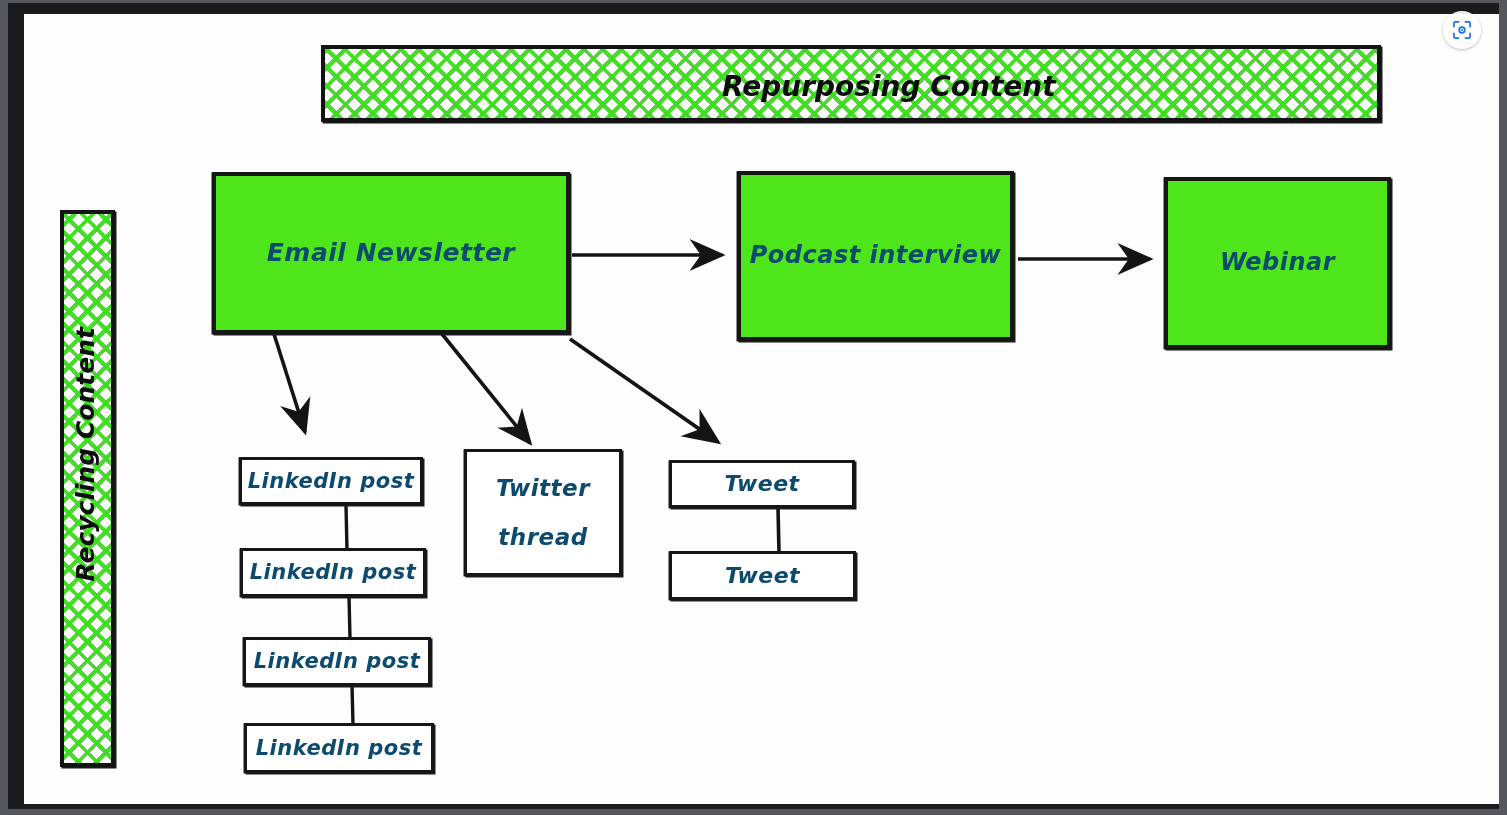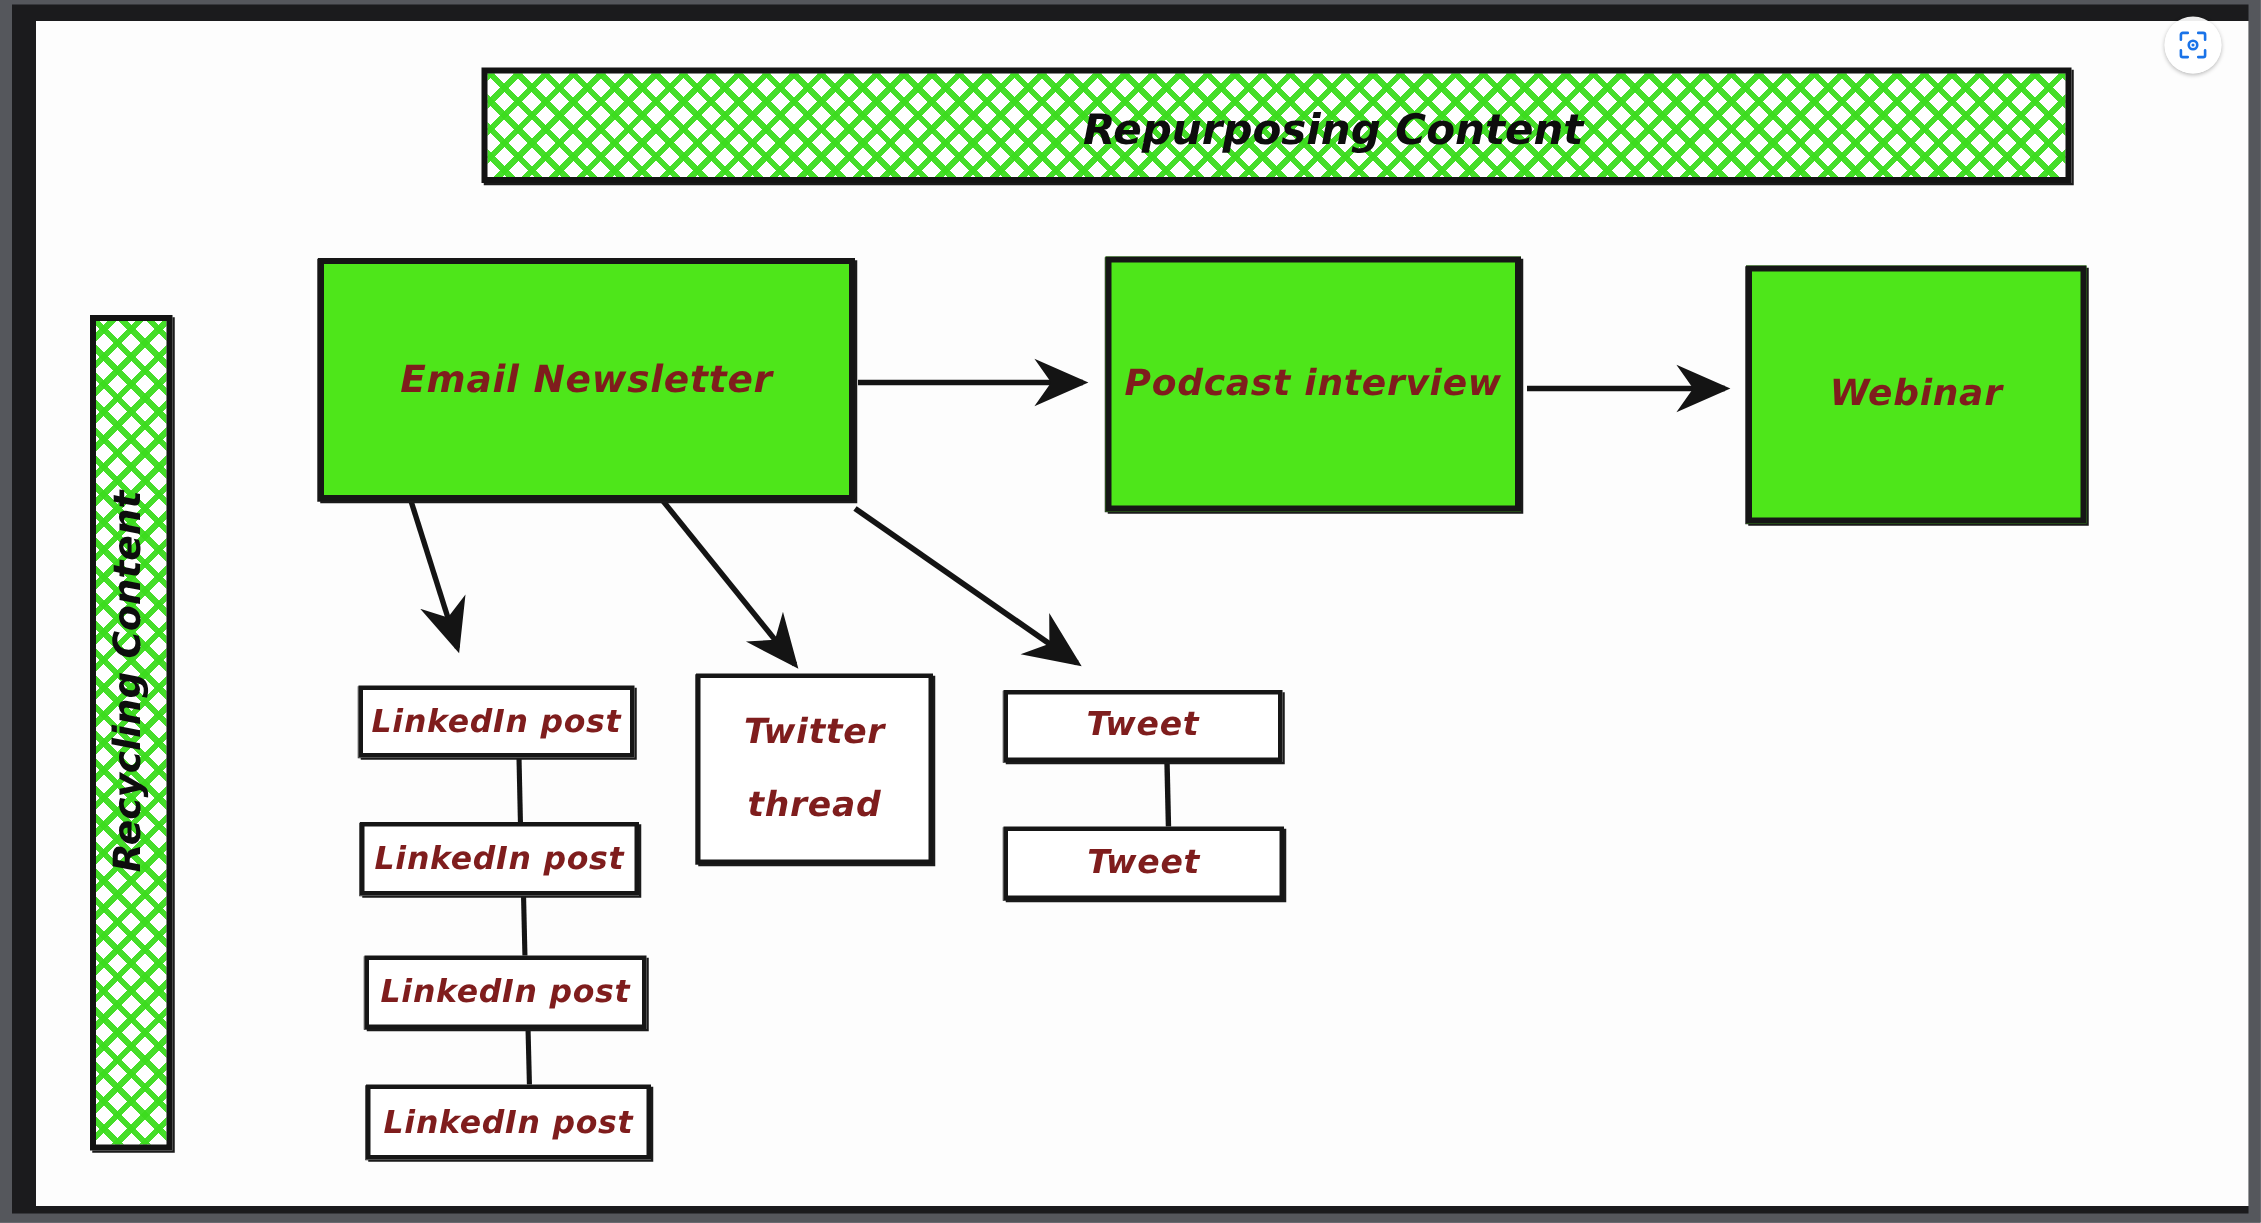--- a/index.html
+++ b/index.html
@@ -10,21 +10,21 @@
   #frame{position:absolute;left:0;top:0;width:1507px;height:815px;
          background:#55575c;box-sizing:border-box;}
   #frame-inner{position:absolute;left:8px;top:3px;width:1491px;height:806px;
          background:#1b1b1d;box-sizing:border-box;}
   #canvas{position:absolute;left:16px;top:11px;width:1475px;height:790px;
          background:#fdfdfd;overflow:hidden;}
 
   
   .node{position:absolute;box-sizing:border-box;
         display:flex;align-items:center;justify-content:center;
-        text-align:center;color:#7f1d1d;
+        text-align:center;color:#0c4a6e;
         font-family:"DejaVu Sans", sans-serif;
         border:3px solid #161616;
         box-shadow:1.5px 1.5px 0 #1a1a1a, -0.5px 0.5px 0 #222;
         line-height:1.15;}
   .node.green{background:#4ee61a;border-width:4px;}
   .node.white{background:#ffffff;}
   .node .lbl{display:block;letter-spacing:.5px;}
 
   
   .hand{font-family:"DejaVu Sans", sans-serif;

